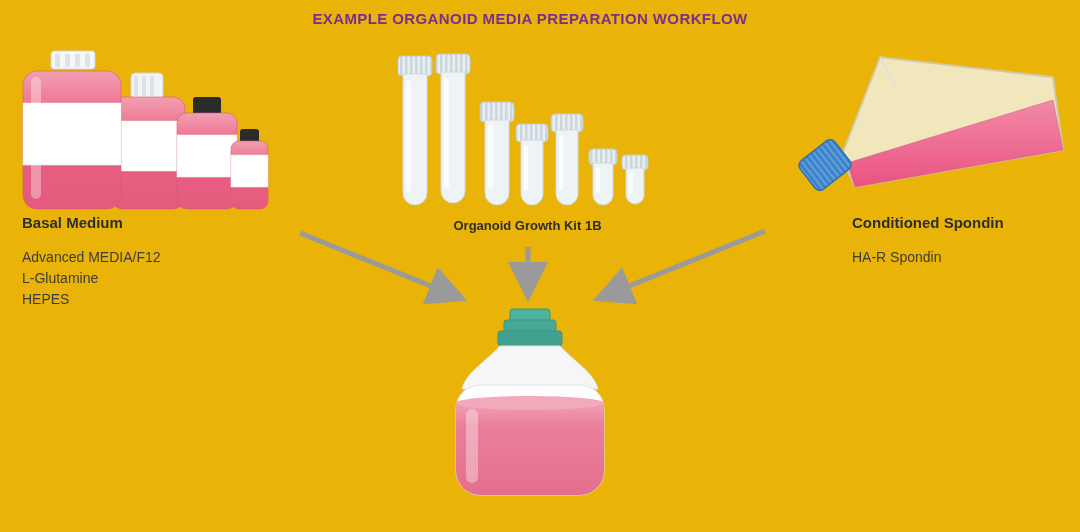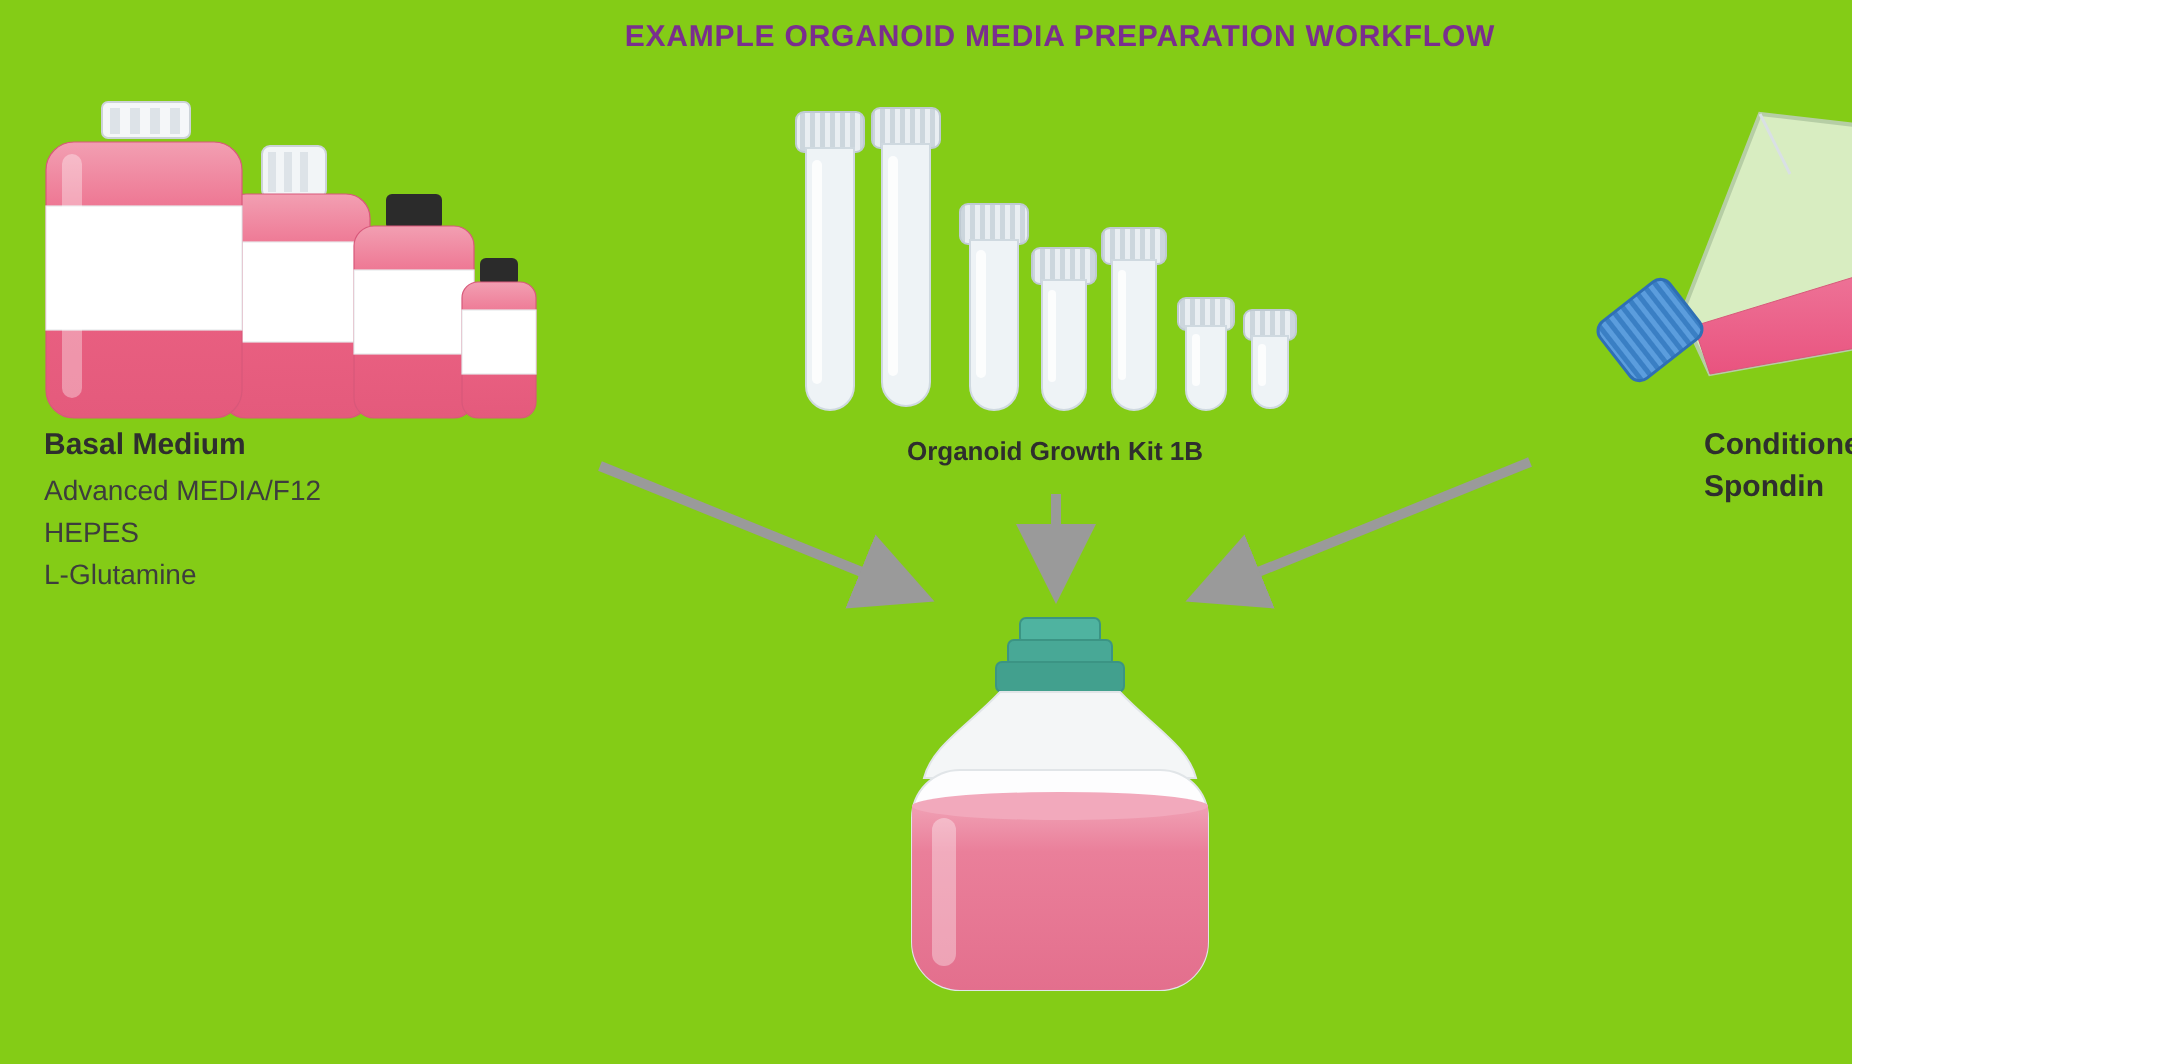--- a/index.html
+++ b/index.html
@@ -1,27 +1,27 @@
 <!DOCTYPE html>
 <html><head>
 <meta charset="utf-8">
 <style>
   html,body{margin:0;padding:0;background:#ffffff;}
   .canvas{
-    position:relative;width:926px;height:532px;background:#84cc16;overflow:hidden;
+    position:relative;width:1080px;height:532px;background:#eab308;overflow:hidden;
     font-family:"Liberation Sans", sans-serif;color:#3d3d3d;
   }
   .title{
     position:absolute;left:0;top:10px;width:1060px;text-align:center;
     font-size:15px;font-weight:bold;letter-spacing:.4px;color:#7a2e8e;
   }
   .illustration{position:absolute;}
   .arrows{position:absolute;left:0;top:0;width:1080px;height:532px;pointer-events:none;}
   .label-block{position:absolute;font-size:14px;line-height:21px;color:#3d3d3d;}
-  .label-block .h{font-size:15px;font-weight:bold;color:#2e2e2e;margin-bottom:2px;}
+  .label-block .h{font-size:15px;font-weight:bold;color:#2e2e2e;margin-bottom:14px;}
   .center-label{position:absolute;text-align:center;font-size:13px;font-weight:bold;color:#2e2e2e;}
 </style>
 </head>
 <body>
 
 <div class="canvas">
 
   <div class="title">EXAMPLE ORGANOID MEDIA PREPARATION WORKFLOW</div>
 
   <svg class="arrows" viewBox="0 0 1080 532">
@@ -160,24 +160,25 @@
       <rect x="8" y="80" width="148" height="110" rx="24" fill="#fdfdfe" stroke="#e1e5e8"></rect>
       <path d="M 8 98 L 156 98 L 156 166 A 24 24 0 0 1 132 190 L 32 190 A 24 24 0 0 1 8 166 Z" fill="url(#pinkfinal)"></path>
       <ellipse cx="82" cy="98" rx="74" ry="7" fill="#f2a9bc"></ellipse>
       <rect x="18" y="104" width="12" height="74" rx="6" fill="#ffffff" opacity="0.35"></rect>
     </g>
   </svg>
 
   <div class="label-block" style="left:22px;top:212px;">
     <div class="h">Basal Medium</div>
     <div>Advanced MEDIA/F12</div>
+    <div>L-Glutamine</div>
     <div>HEPES</div>
-    <div>L-Glutamine</div>
   </div>
 
   <div class="center-label" style="left:395px;top:218px;width:265px;">Organoid Growth Kit 1B</div>
 
   <div class="label-block" style="left:852px;top:212px;">
     <div class="h">Conditioned Spondin</div>
+    <div>HA-R Spondin</div>
   </div>
 
 
 </div>
 
 </body></html>

